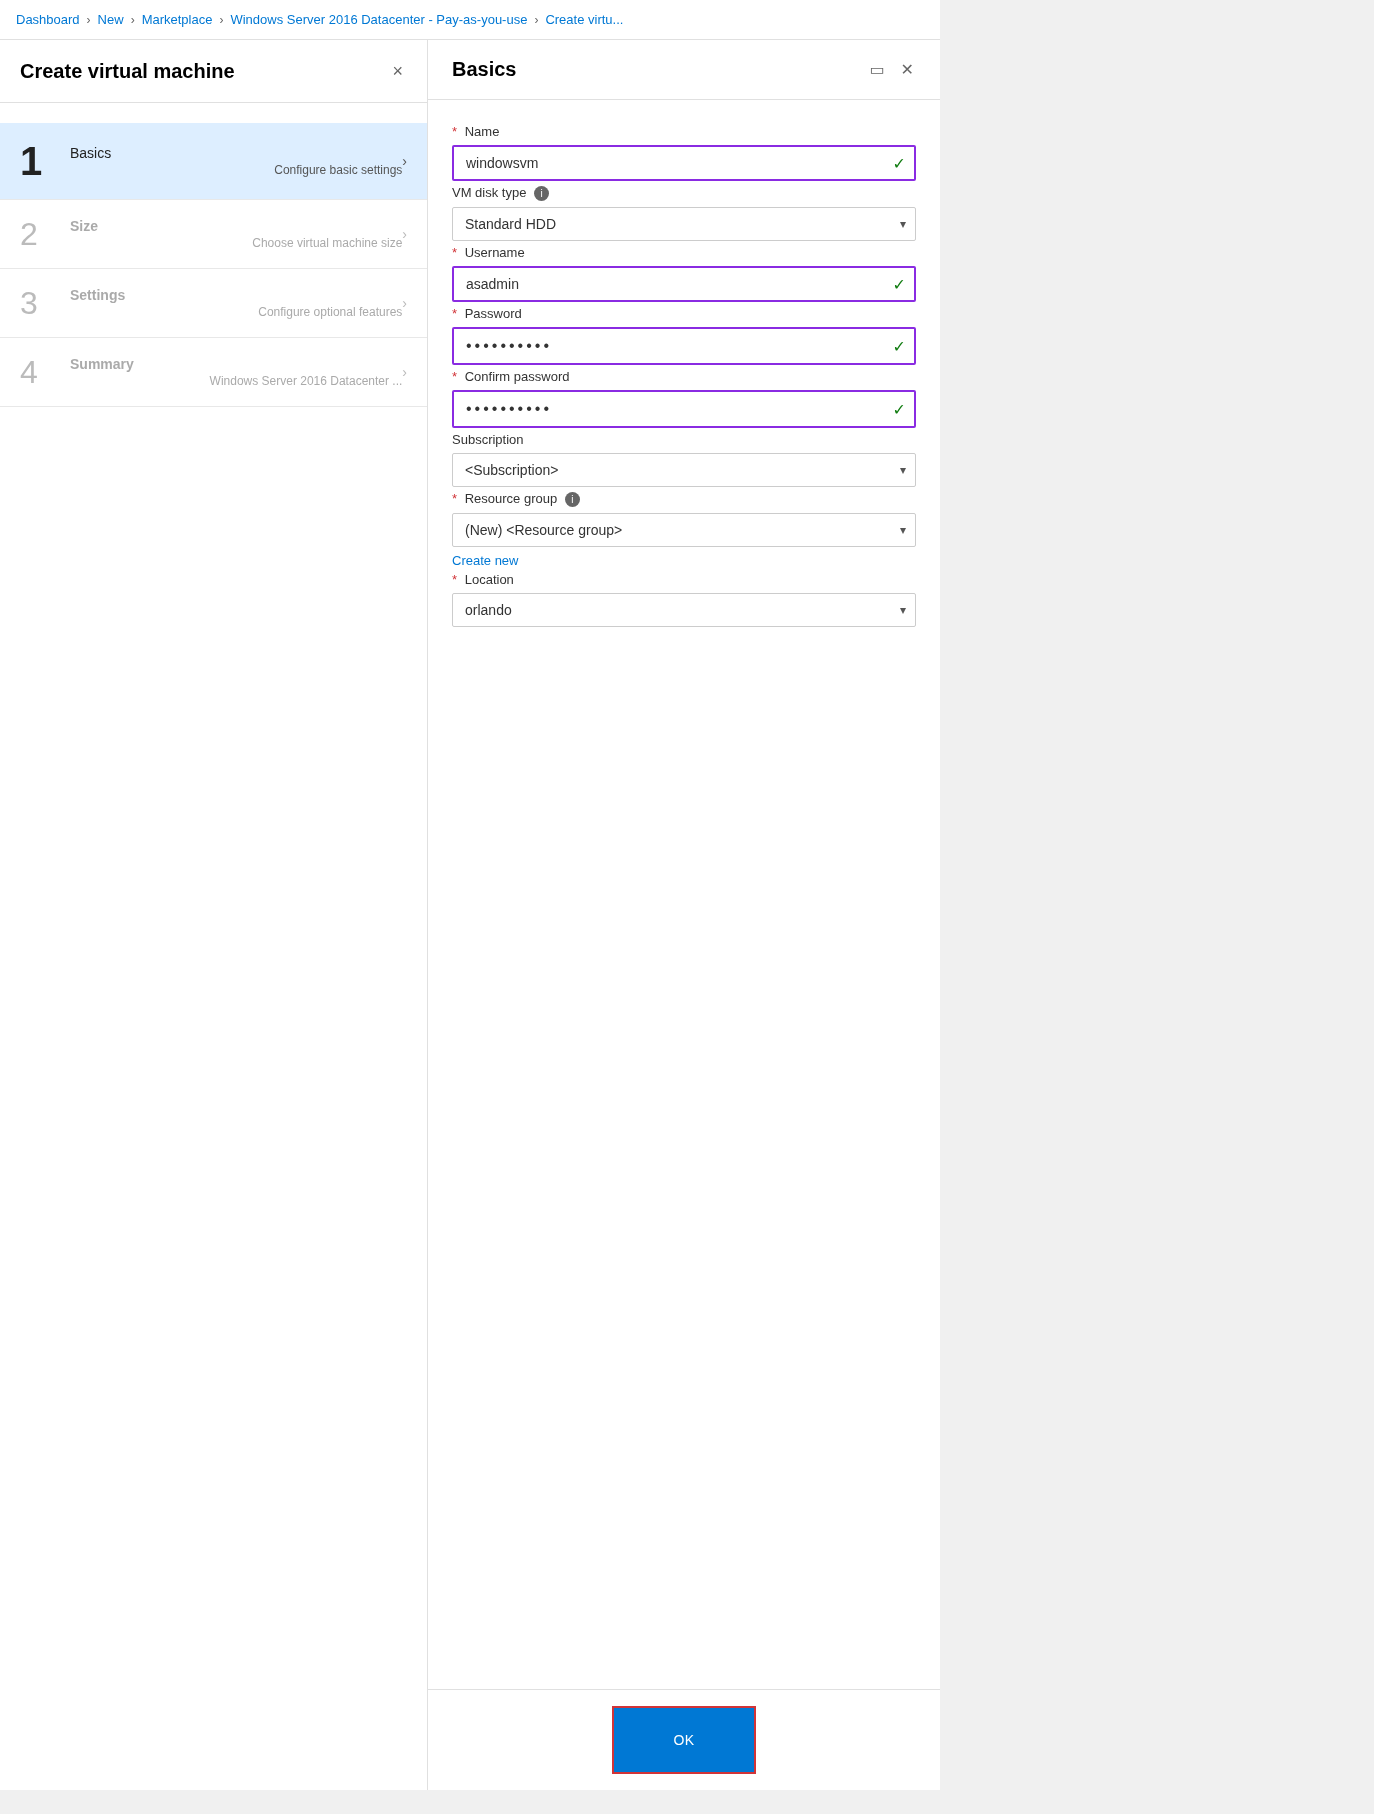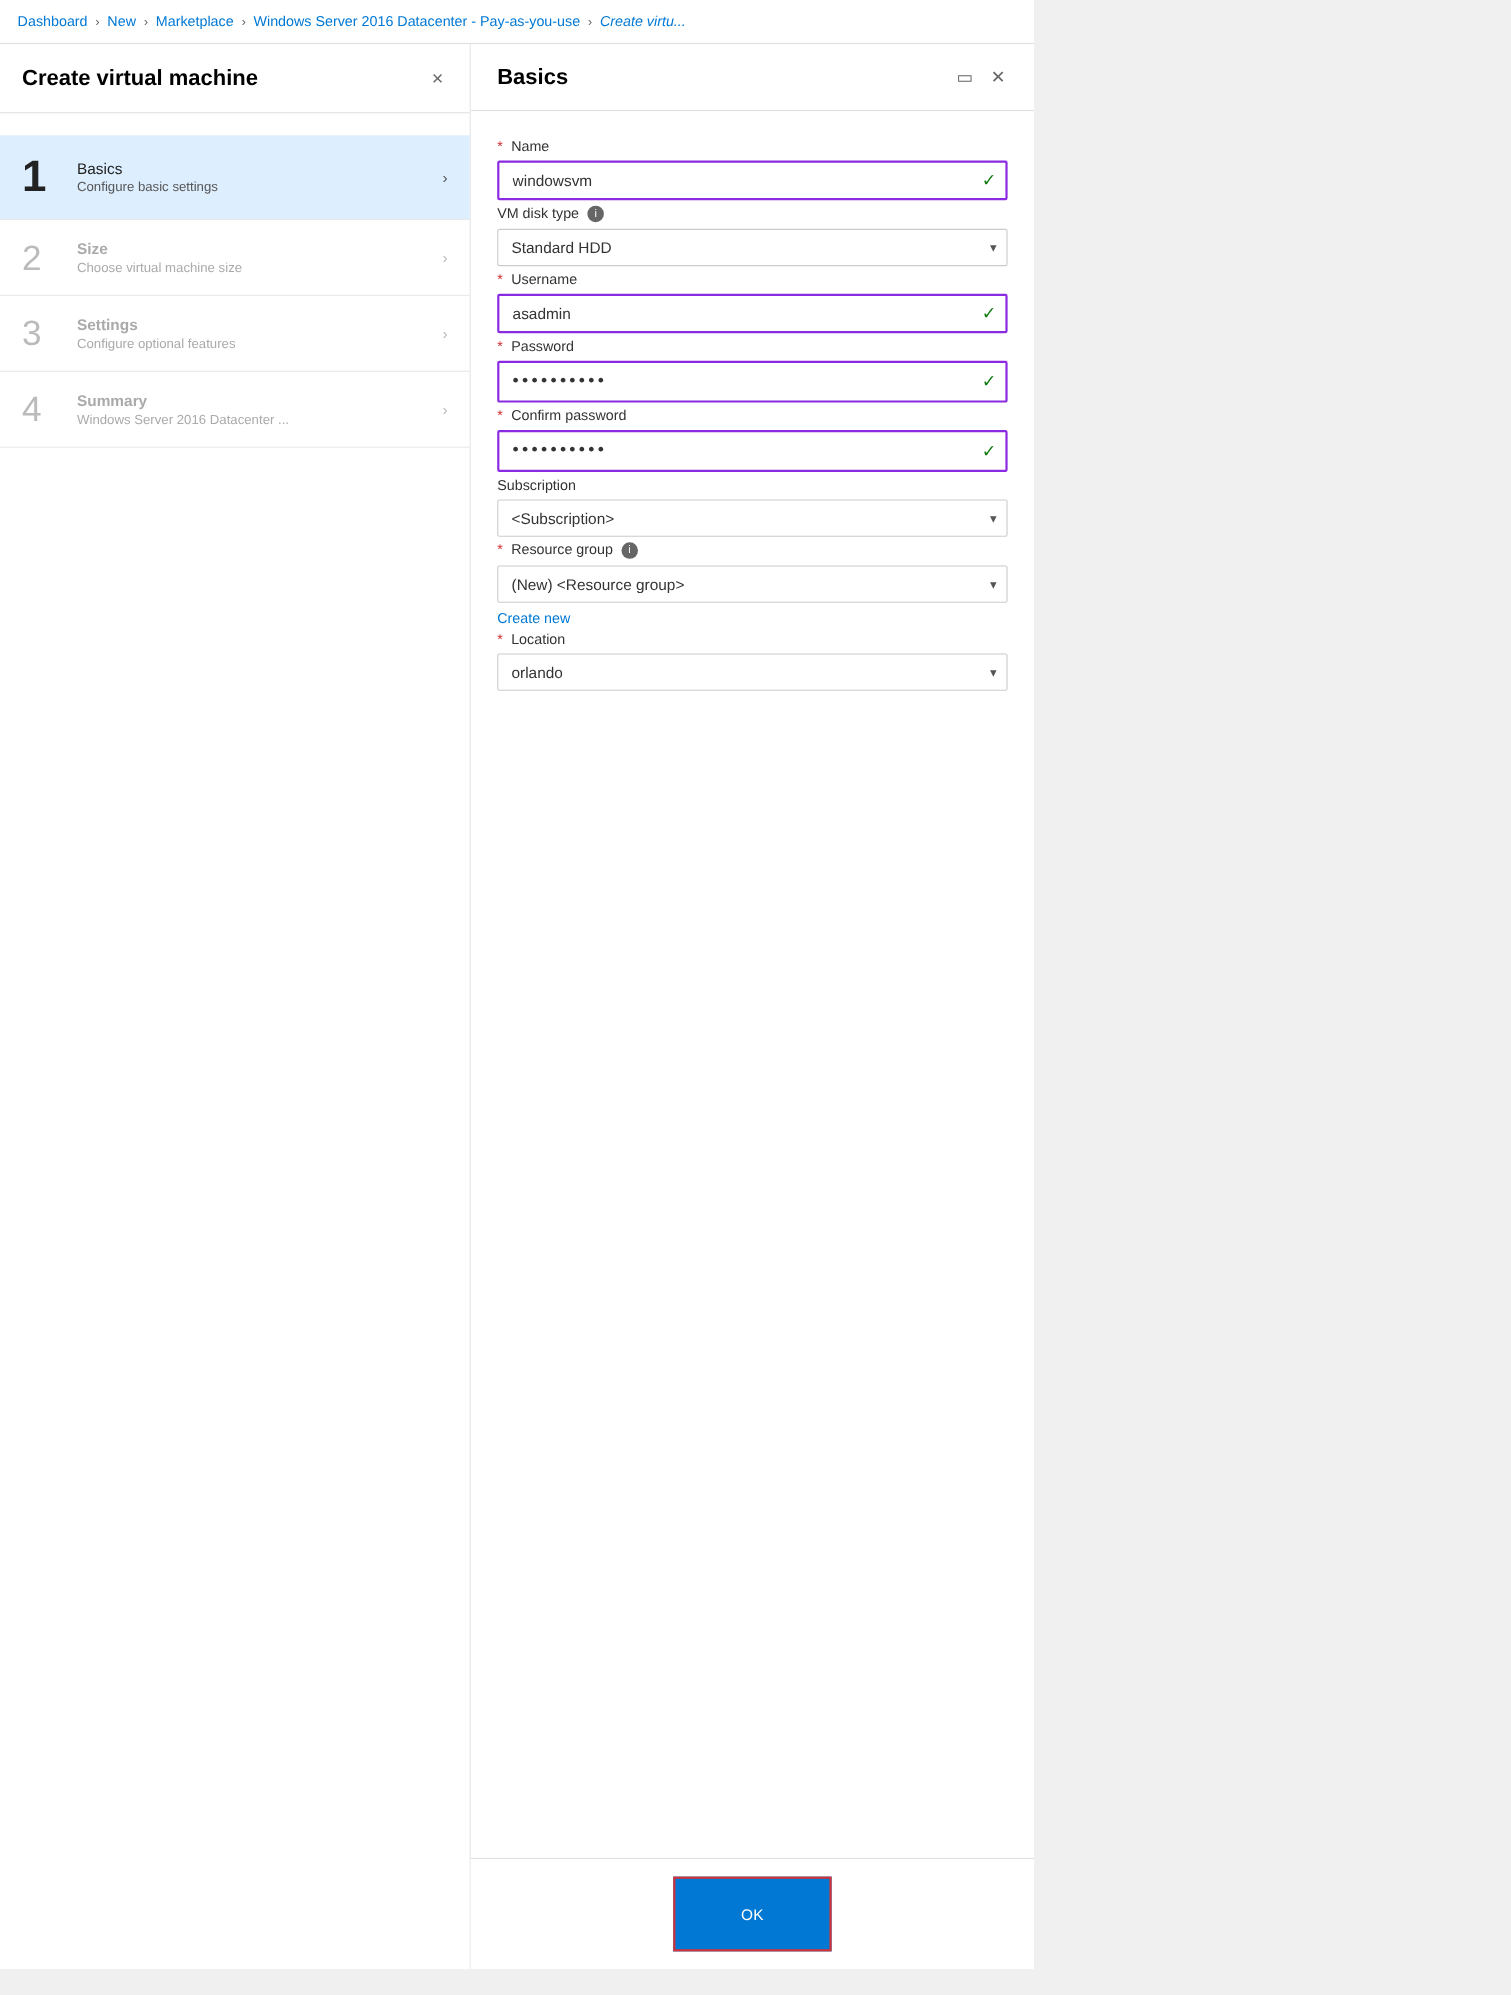--- a/index.html
+++ b/index.html
@@ -25,21 +25,20 @@
     .breadcrumb a {
       color: #0078d4;
       text-decoration: none;
     }
     .breadcrumb .separator {
       color: #666;
       font-size: 12px;
     }
     .breadcrumb .current {
       color: #0078d4;
-      font-style: italic;
     }
 
     
     .main-container {
       display: flex;
       background: #fff;
       min-height: 1750px;
     }
 
     
@@ -119,20 +118,21 @@
 
     .step.active .step-title {
       color: #222;
       font-weight: 500;
     }
 
     .step-subtitle {
       font-size: 12px;
       color: #aaa;
       margin-top: 2px;
+      text-align: right;
     }
 
     .step.active .step-subtitle {
       color: #555;
     }
 
     .step-arrow {
       color: #bbb;
       font-size: 14px;
     }

